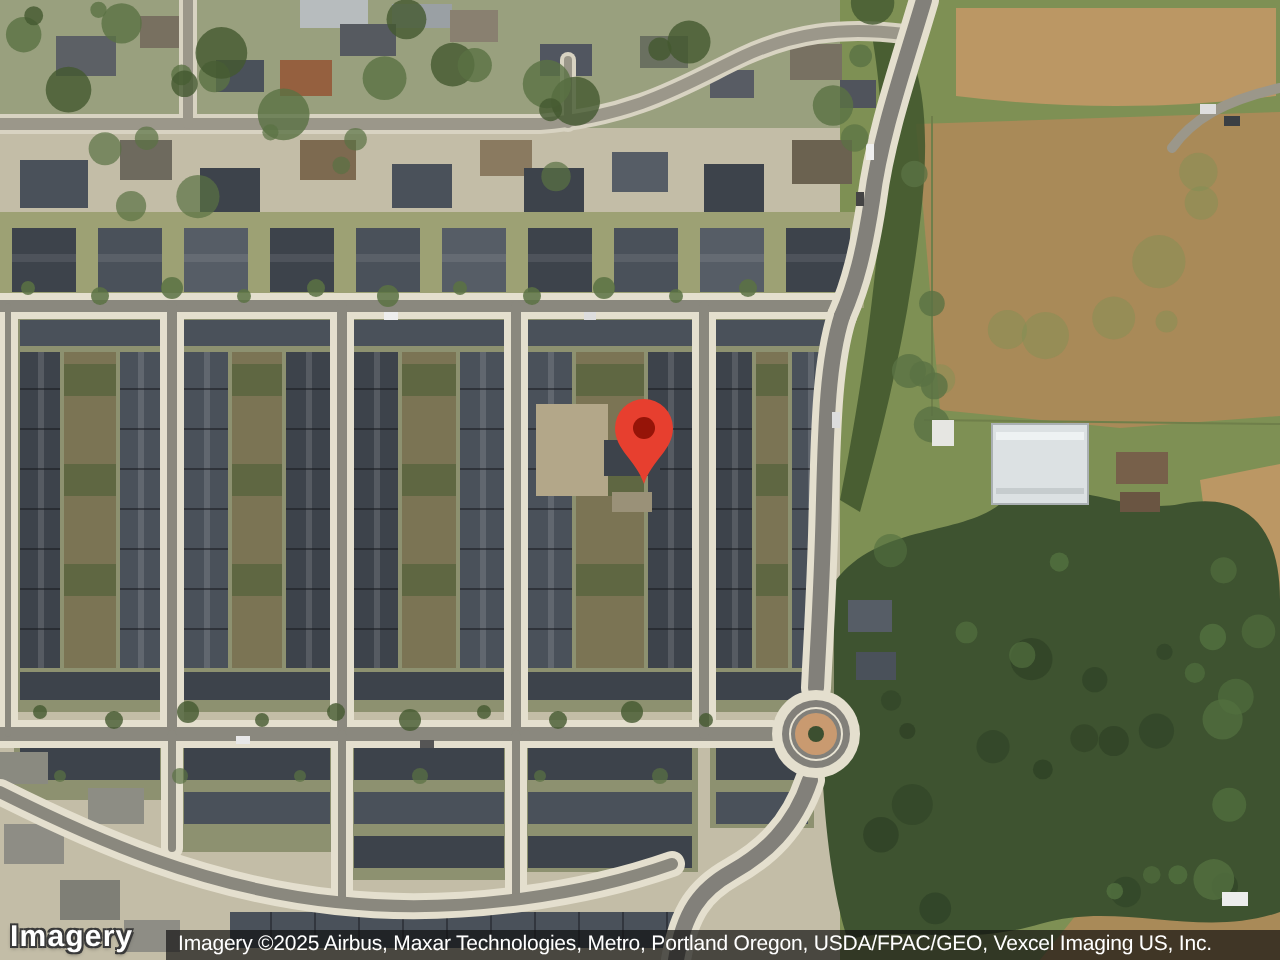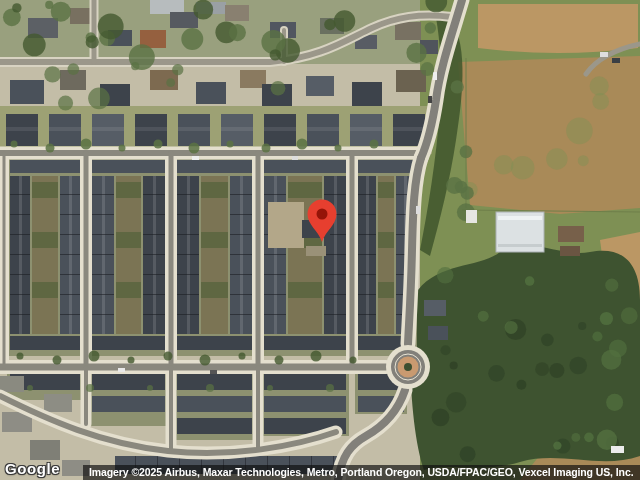--- a/index.html
+++ b/index.html
@@ -15,21 +15,20 @@
     cursor:pointer;user-select:none;
   }
   .attribution-bar{
     position:absolute;left:83px;right:0;bottom:0;height:15px;z-index:5;
     background:rgba(15,15,15,0.68);display:flex;align-items:center;
     padding-left:6px;box-sizing:border-box;overflow:hidden;
   }
   .attribution-bar span{
     color:#fff;font-size:10.5px;line-height:15px;white-space:nowrap;
     letter-spacing:-0.1px;
-    font-weight:bold;
   }
 </style>
 </head>
 <body>
 
 <div class="stage">
 
   <svg id="map-canvas" class="map" width="640" height="480" viewBox="0 0 640 480">
       <rect x="0" y="0" width="640" height="480" fill="#c3bda7"></rect>
       <rect x="0" y="0" width="470" height="64" fill="#99a07e"></rect>
@@ -407,18 +406,18 @@
       <circle cx="210" cy="388" r="4" fill="#5a7243" opacity="0.7"></circle>
       <circle cx="270" cy="388" r="3" fill="#5a7243" opacity="0.7"></circle>
       <circle cx="330" cy="388" r="4" fill="#5a7243" opacity="0.7"></circle>
     </svg>
 
   <svg class="pin" viewBox="0 0 38 46">
     <path d="M19,44 C15,32 4.5,27 4.5,16 A14.5,14.5 0 1 1 33.5,16 C33.5,27 23,32 19,44 Z" fill="#e73f2f"></path>
     <circle cx="19" cy="16" r="5.5" fill="#961408"></circle>
   </svg>
 
-  <div class="google-logo">Google</div>
+  <div class="google-logo">Imagery</div>
 
   <div class="attribution-bar">
     <span>Imagery ©2025 Airbus, Maxar Technologies, Metro, Portland Oregon, USDA/FPAC/GEO, Vexcel Imaging US, Inc.</span>
   </div>
 </div>
 
 </body></html>

